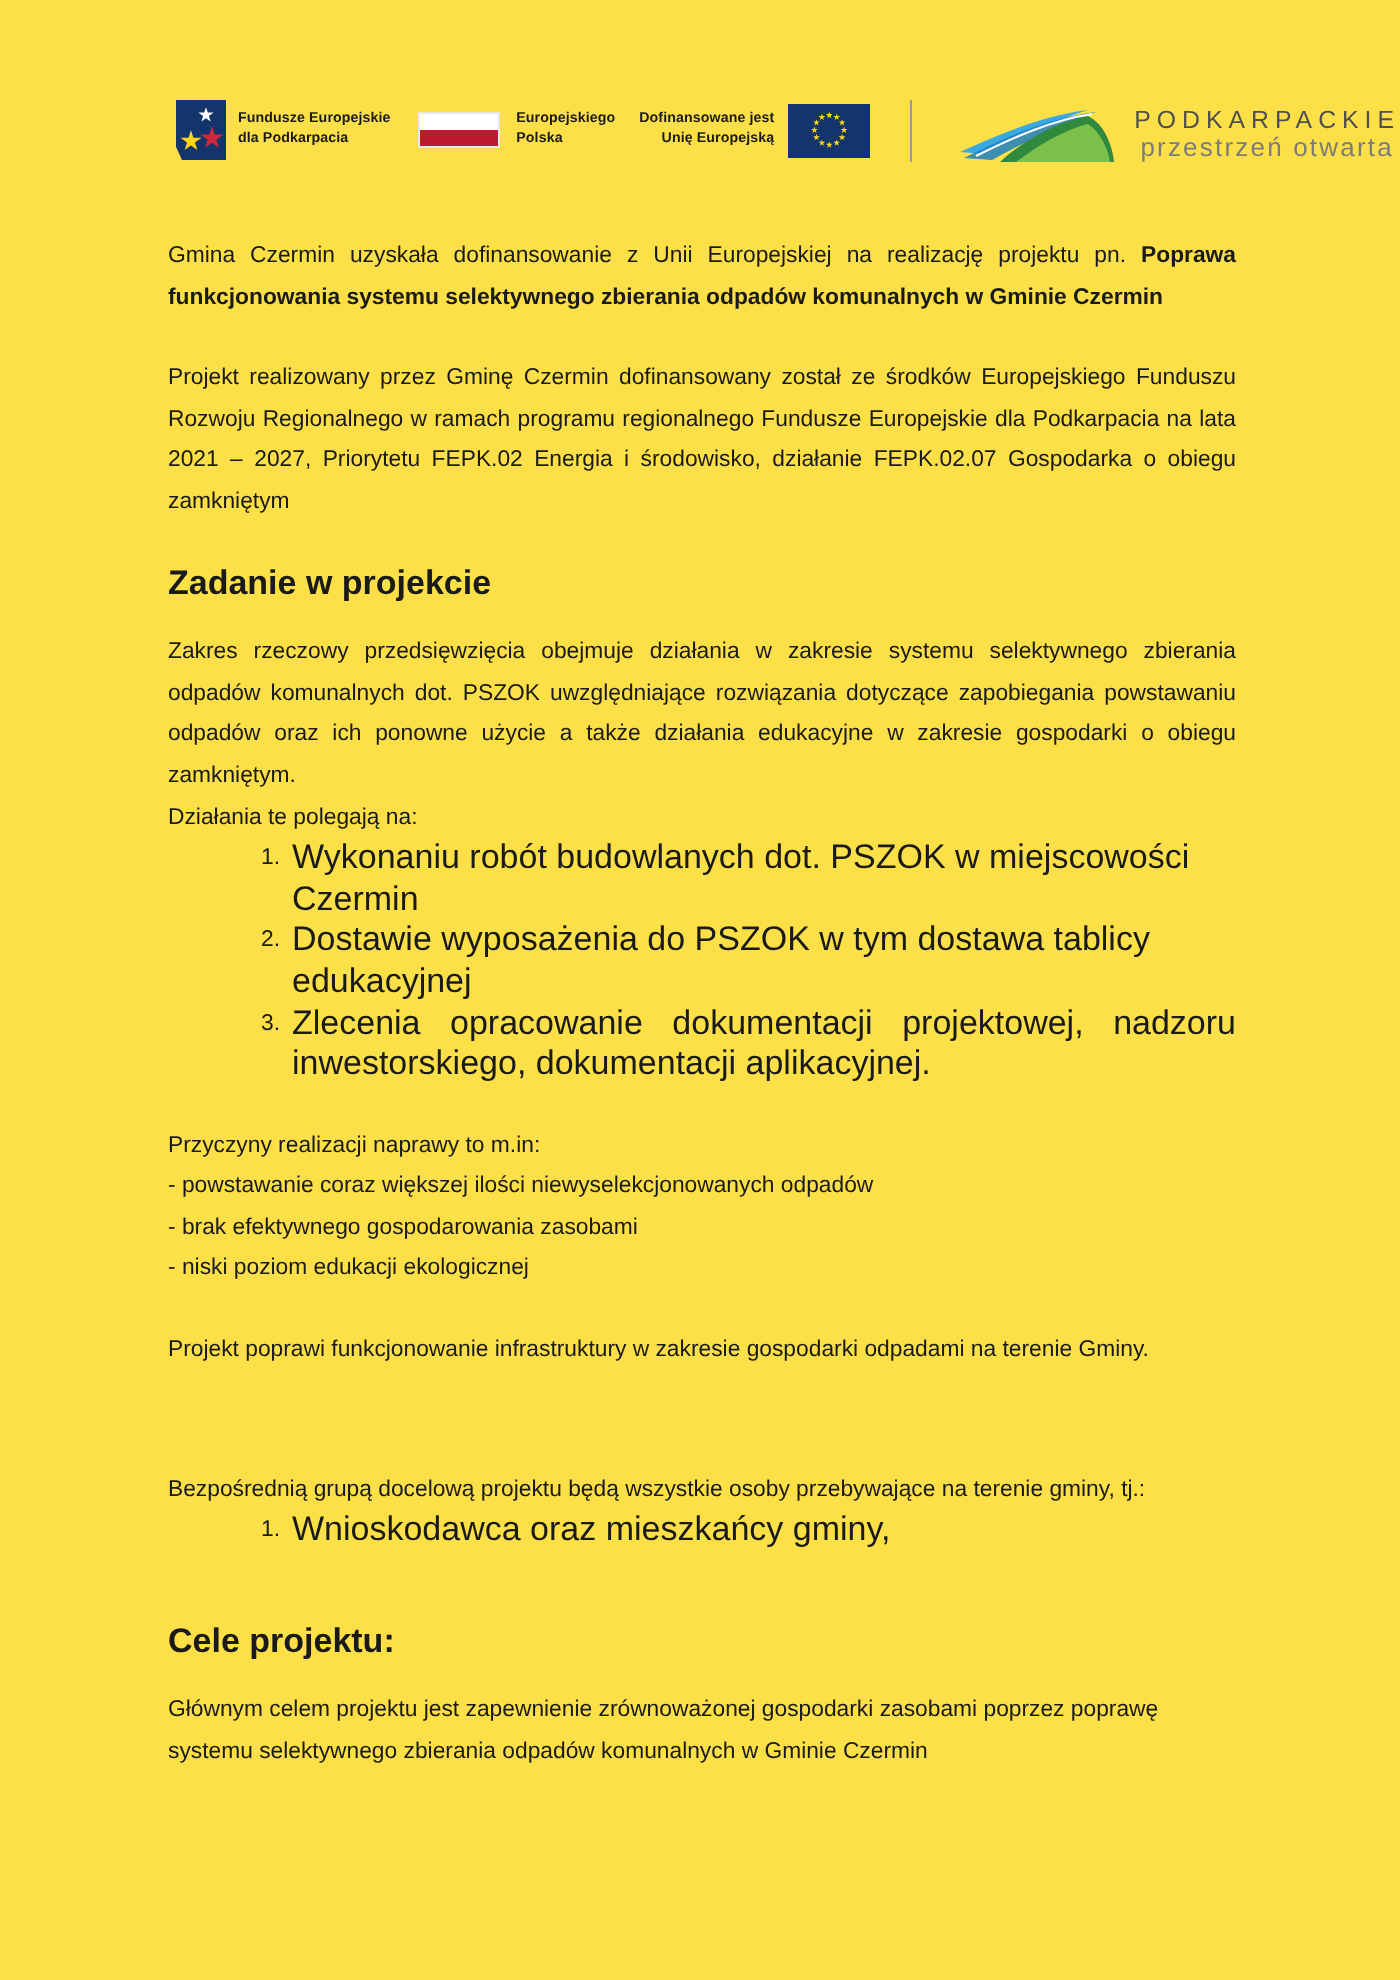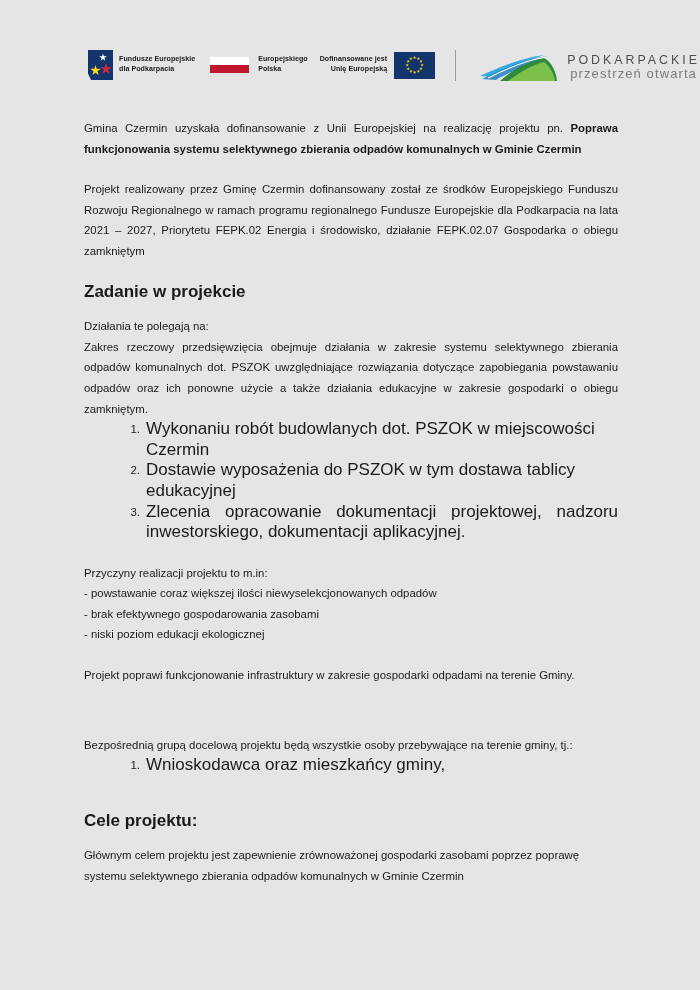--- a/index.html
+++ b/index.html
@@ -13,21 +13,21 @@
     font-family: "Liberation Sans", sans-serif;
     color: #1a1a1a;
     position: relative;
     overflow: hidden;
   }
 
   .page {
     width: 700px;
     height: 990px;
     position: relative;
-    background: #e5e5e5;
+    background: #fde047;
     box-sizing: border-box;
   }
 
   
   .logo-bar {
     position: absolute;
     left: 0;
     top: 40px;
     width: 700px;
     height: 50px;
@@ -306,33 +306,33 @@
     <div class="spacer-md"></div>
 
     <p class="para">Projekt realizowany przez Gminę Czermin dofinansowany został ze środków Europejskiego Funduszu Rozwoju Regionalnego w ramach programu regionalnego Fundusze Europejskie dla Podkarpacia na lata 2021 – 2027, Priorytetu FEPK.02 Energia i środowisko, działanie FEPK.02.07 Gospodarka o obiegu zamkniętym</p>
 
     <div class="spacer-md"></div>
 
     <h3 class="heading">Zadanie w projekcie</h3>
 
     <div class="spacer-sm"></div>
 
+    <p class="para">Zakres rzeczowy przedsięwzięcia obejmuje działania w zakresie systemu selektywnego zbierania odpadów komunalnych dot. PSZOK uwzględniające rozwiązania dotyczące zapobiegania powstawaniu odpadów oraz ich ponowne użycie a także działania edukacyjne w zakresie gospodarki o obiegu zamkniętym.</p>
+
     <p class="para left">Działania te polegają na:</p>
-
-    <p class="para">Zakres rzeczowy przedsięwzięcia obejmuje działania w zakresie systemu selektywnego zbierania odpadów komunalnych dot. PSZOK uwzględniające rozwiązania dotyczące zapobiegania powstawaniu odpadów oraz ich ponowne użycie a także działania edukacyjne w zakresie gospodarki o obiegu zamkniętym.</p>
 
     <ol class="numlist">
       <li class="leftal">Wykonaniu robót budowlanych dot. PSZOK w miejscowości Czermin</li>
       <li class="leftal">Dostawie wyposażenia do PSZOK w tym dostawa tablicy edukacyjnej</li>
       <li class="justified">Zlecenia opracowanie dokumentacji projektowej, nadzoru inwestorskiego, dokumentacji aplikacyjnej.</li>
     </ol>
 
     <div class="spacer-md"></div>
 
-    <p class="para left">Przyczyny realizacji projektu to m.in:</p>
+    <p class="para left">Przyczyny realizacji naprawy to m.in:</p>
     <div class="dashline">- powstawanie coraz większej ilości niewyselekcjonowanych odpadów</div>
     <div class="dashline">- brak efektywnego gospodarowania zasobami</div>
     <div class="dashline">- niski poziom edukacji ekologicznej</div>
 
     <div class="spacer-md"></div>
 
     <p class="para">Projekt poprawi funkcjonowanie infrastruktury w zakresie gospodarki odpadami na terenie Gminy.</p>
 
     <div class="spacer-lg"></div>
 

